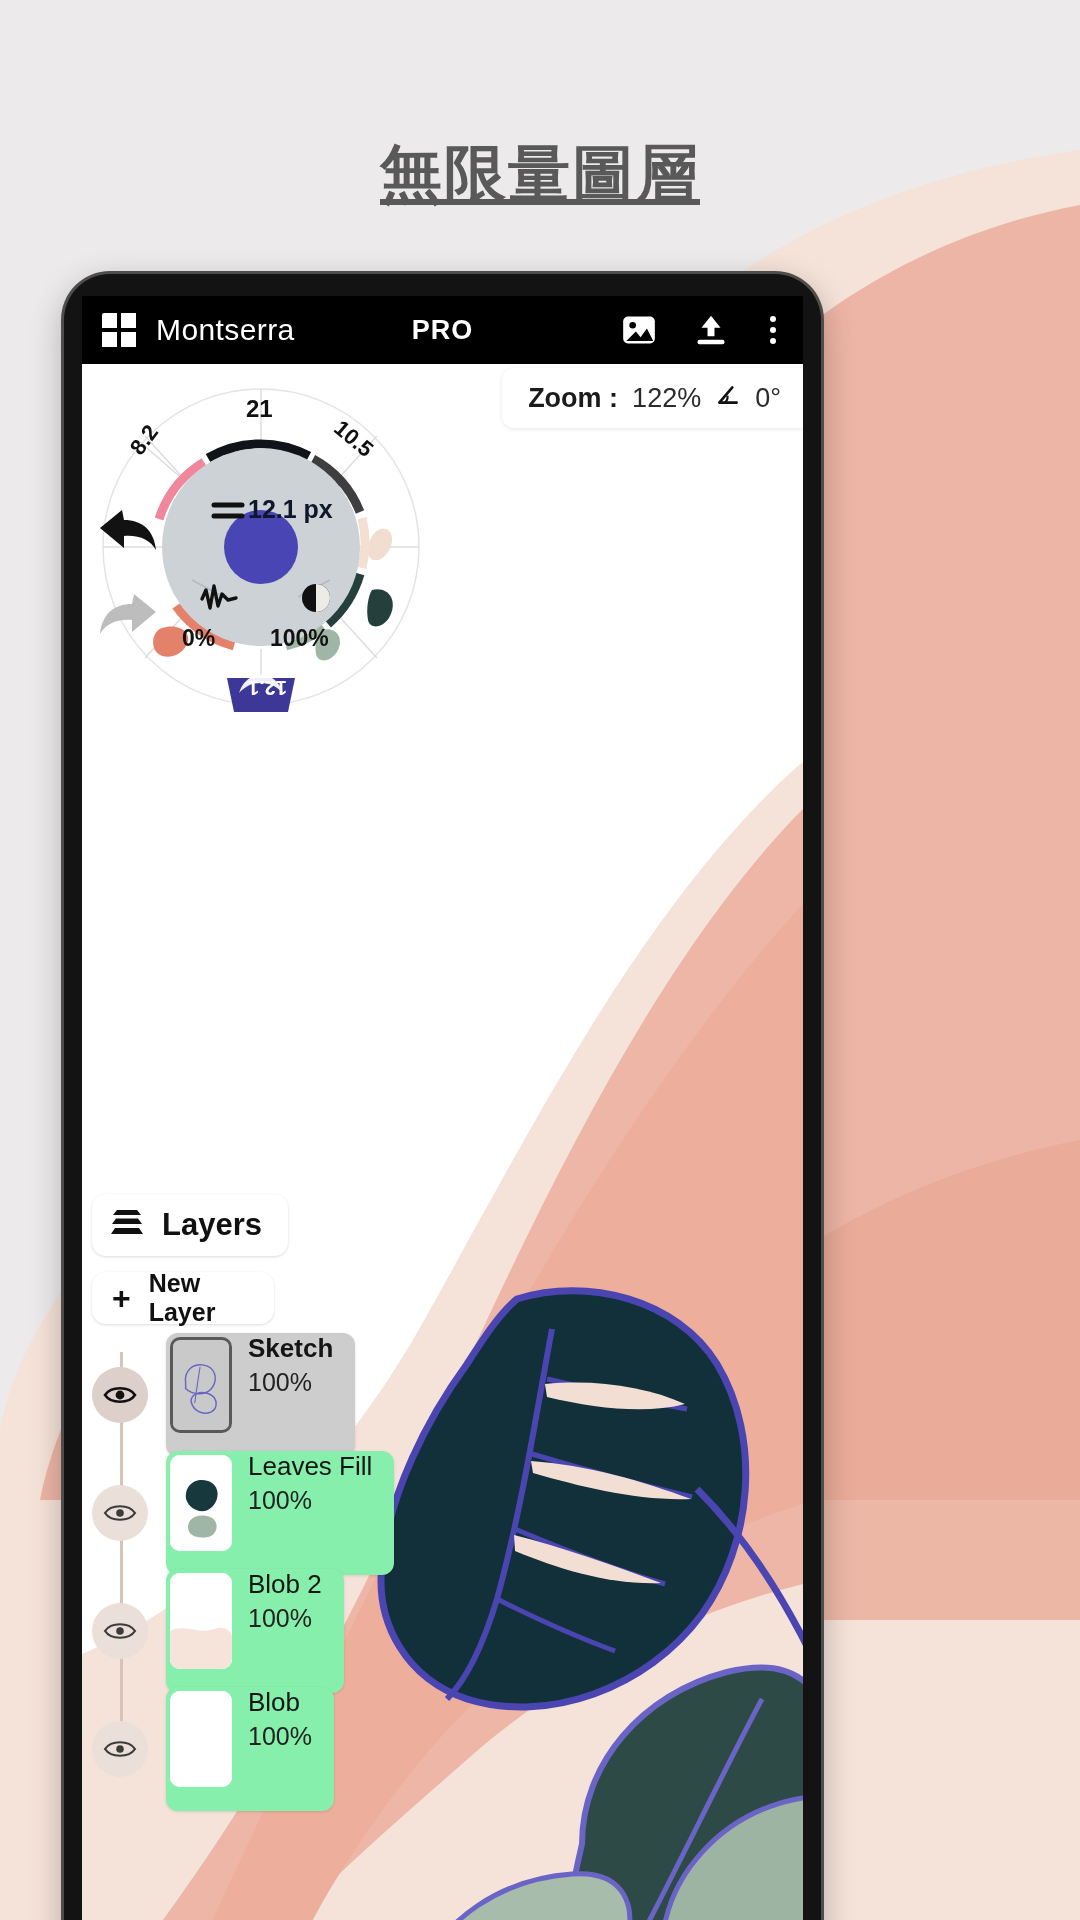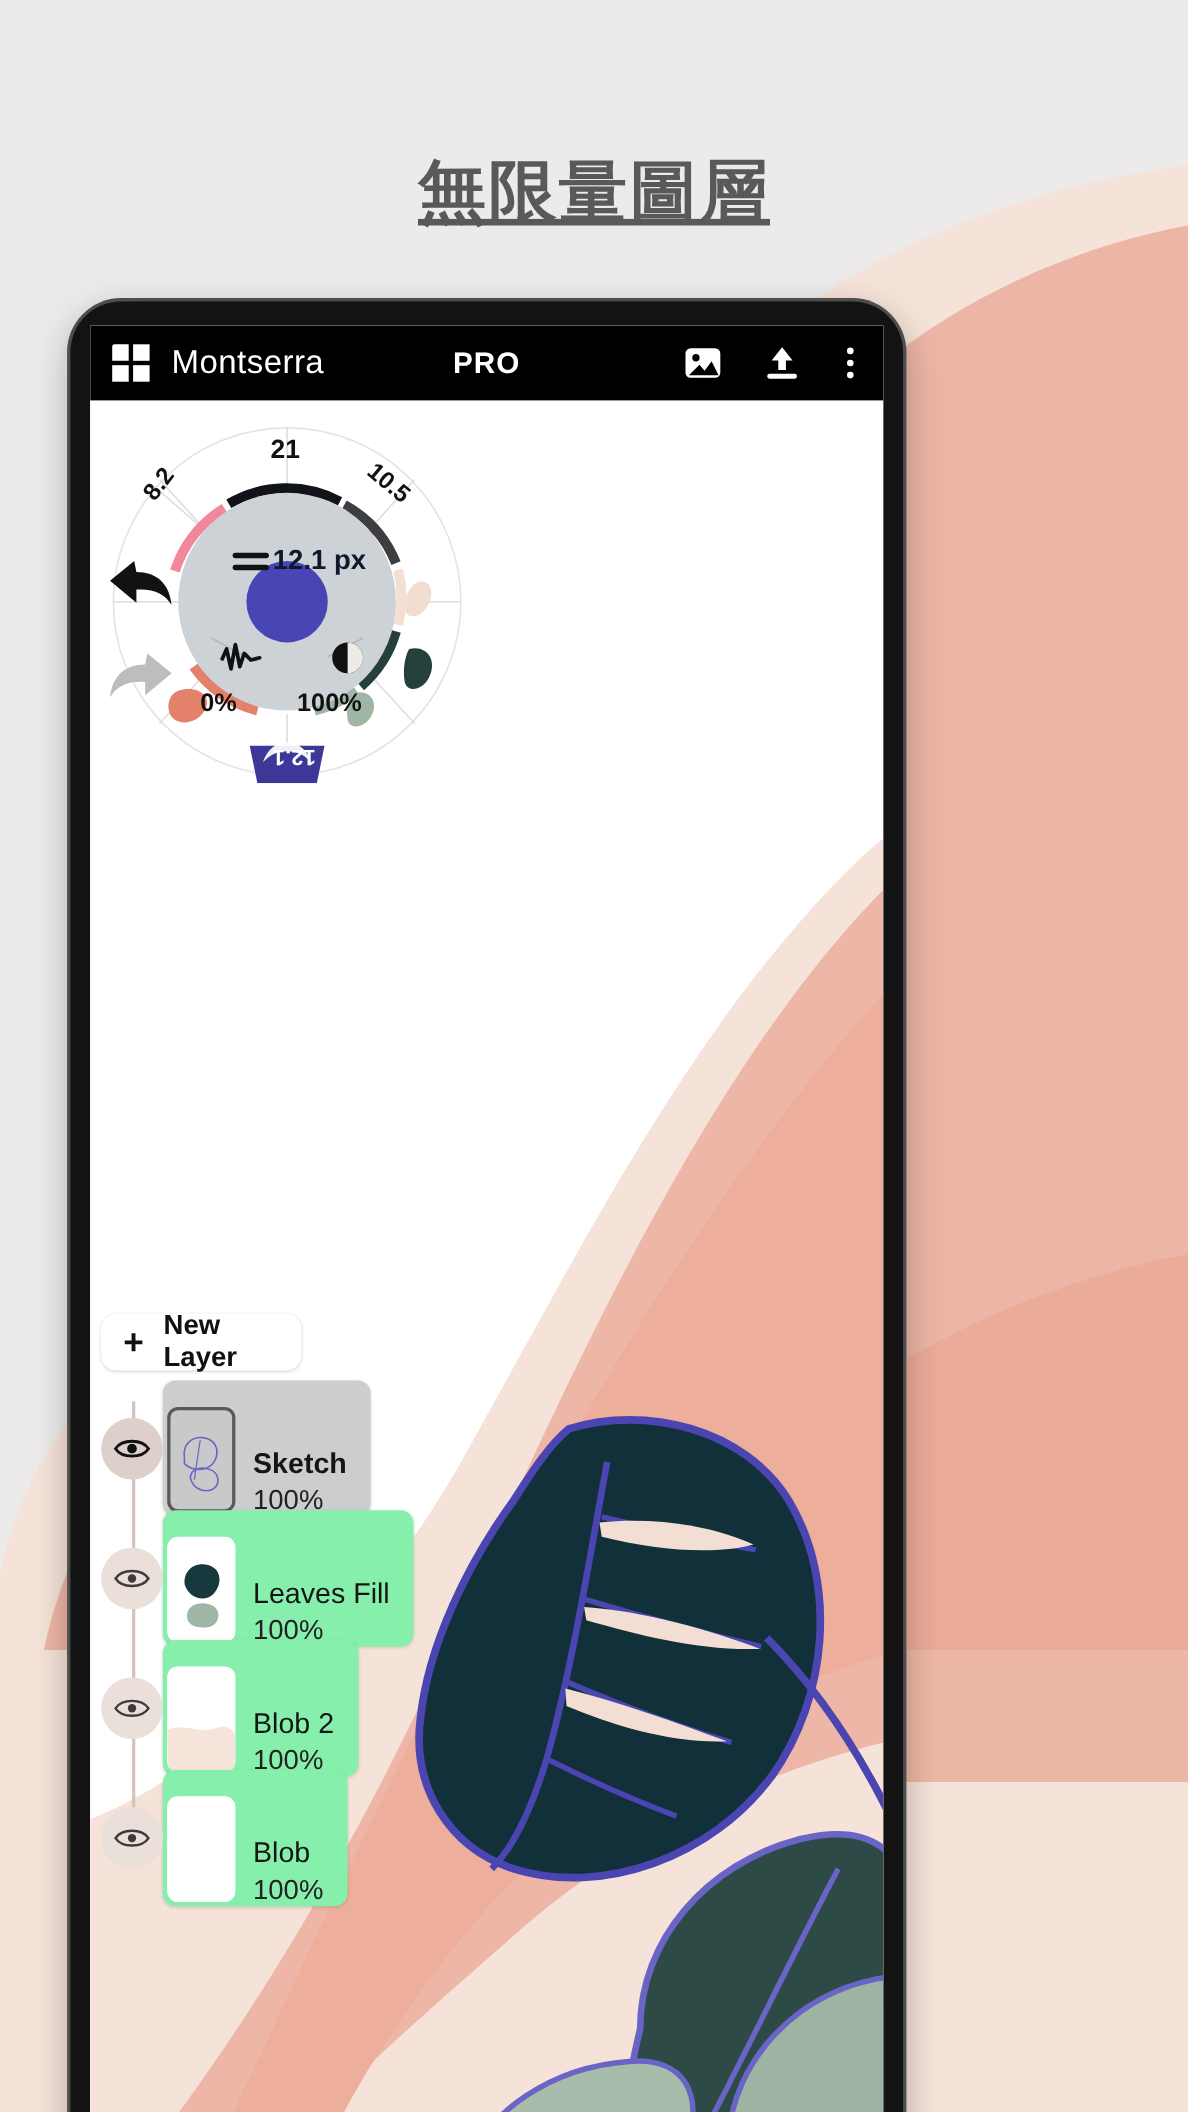--- a/index.html
+++ b/index.html
@@ -99,21 +99,21 @@
                   width:182px; font-size:25px; font-weight:bold; color:#111; }
   #newlayer-row .plus { font-size:32px; font-weight:bold; line-height:1; }
 
   .layer-list { position:relative; }
   .rail { position:absolute; left:28px; top:10px; bottom:40px; width:3px; background:#d8c3bb; }
   .layer-row { position:relative; display:flex; align-items:center; margin-bottom:12px; height:106px; }
   .eye { width:56px; height:56px; border-radius:50%; background:#ddd0cb;
          display:flex; align-items:center; justify-content:center; flex:0 0 auto;
          position:relative; z-index:2; }
   .eye.plain { background:#eadfd9; }
-  .layer-card { display:flex; align-items:flex-end; border-radius:12px;
+  .layer-card { display:flex; align-items:flex-start; margin-left:18px; border-radius:12px;
                 height:124px; padding-right:22px; box-shadow:0 1px 3px rgba(0,0,0,.12); }
   .layer-card.sel { background:#cdcdcd; }
   .layer-card.unsel { background:#86efac; }
   .thumb { width:62px; height:96px; border-radius:10px; background:#fff; margin:4px 0 4px 4px;
            overflow:hidden; flex:0 0 auto; }
   .thumb.sel { border:3px solid #595959; background:#c9c9c9; }
   .meta { margin-left:16px; }
   .meta .nm { font-size:26px; color:#151515; }
   .meta .nm.b { font-weight:bold; }
   .meta .op { font-size:25px; color:#222; margin-top:4px; }
@@ -209,20 +209,31 @@
         <g transform="translate(560,1430)">
           <path d="M20 150 C 25 80 80 20 155 5 C 200 -4 225 25 212 80
                    C 195 150 150 220 95 258 C 55 285 18 272 14 230 C 11 200 15 175 20 150 Z" fill="#9db4a3" stroke="#6a64c6" stroke-width="5"></path>
         </g>
         <g transform="translate(330,1500)">
           <path d="M10 110 C 30 55 90 15 160 10 C 210 6 230 40 210 90
                    C 188 148 140 195 85 218 C 45 234 12 222 8 185 C 5 158 6 132 10 110 Z" fill="#a8bcab" stroke="#6a64c6" stroke-width="5"></path>
         </g>
       </svg>
 
+      <div id="zoom-panel">
+        <span class="lbl">Zoom :</span>
+        <span class="val">122%</span>
+        <span id="rot-ico">
+          <svg width="26" height="26" viewBox="0 0 24 24">
+            <path d="M4 19 L20 19 M4 19 L16 5" stroke="#111" stroke-width="2.4" fill="none" stroke-linecap="round"></path>
+            <path d="M9 19 A7 7 0 0 0 11.5 12.5" stroke="#111" stroke-width="2" fill="none"></path>
+          </svg>
+        </span>
+        <span class="val">0°</span>
+      </div>
 
       <div class="nav-arrow" id="undo">
         <svg width="62" height="52" viewBox="0 0 62 52">
           <path d="M24 6 L2 24 L26 44 L26 32 C 42 31 52 36 58 46 C 56 26 44 16 26 16 Z" fill="#121212"></path>
         </svg>
       </div>
       <div class="nav-arrow" id="redo">
         <svg width="62" height="52" viewBox="0 0 62 52">
           <path d="M38 8 L60 26 L36 46 L36 34 C 20 33 10 38 4 48 C 6 28 18 18 36 18 Z" fill="#bdbdbd"></path>
         </svg>
@@ -324,20 +335,30 @@
           <div style="position:absolute;left:236px;top:44px;transform:rotate(40deg);font-size:22px;font-weight:bold;color:#111;">10.5</div>
           <div style="position:absolute;left:152px;top:113px;font-size:25px;font-weight:bold;color:#0f172a;white-space:nowrap;">12.1 px</div>
           <div style="position:absolute;left:86px;top:243px;font-size:23px;font-weight:bold;color:#111;">0%</div>
           <div style="position:absolute;left:174px;top:243px;font-size:23px;font-weight:bold;color:#111;">100%</div>
           <div style="position:absolute;left:152px;top:294px;transform:rotate(180deg);font-size:20px;font-weight:bold;color:#fff;">12.1</div>
         </div>
       </div>
 
       <div id="layers">
 
+        <div class="pill" id="layers-head">
+          <span>
+            <svg width="34" height="28" viewBox="0 0 34 28">
+              <path d="M3 6 L31 6 L27 1 L7 1 Z" fill="#111"></path>
+              <path d="M2 15 L32 15 L28 9.5 L6 9.5 Z" fill="#111"></path>
+              <path d="M1 25 L33 25 L29 19 L5 19 Z" fill="#111"></path>
+            </svg>
+          </span>
+          <span class="txt">Layers</span>
+        </div>
 
 
         <div class="pill" id="newlayer-row">
           <span class="plus">+</span>
           <span>New Layer</span>
         </div>
 
         <div class="layer-list">
           <div class="rail"></div>
 

